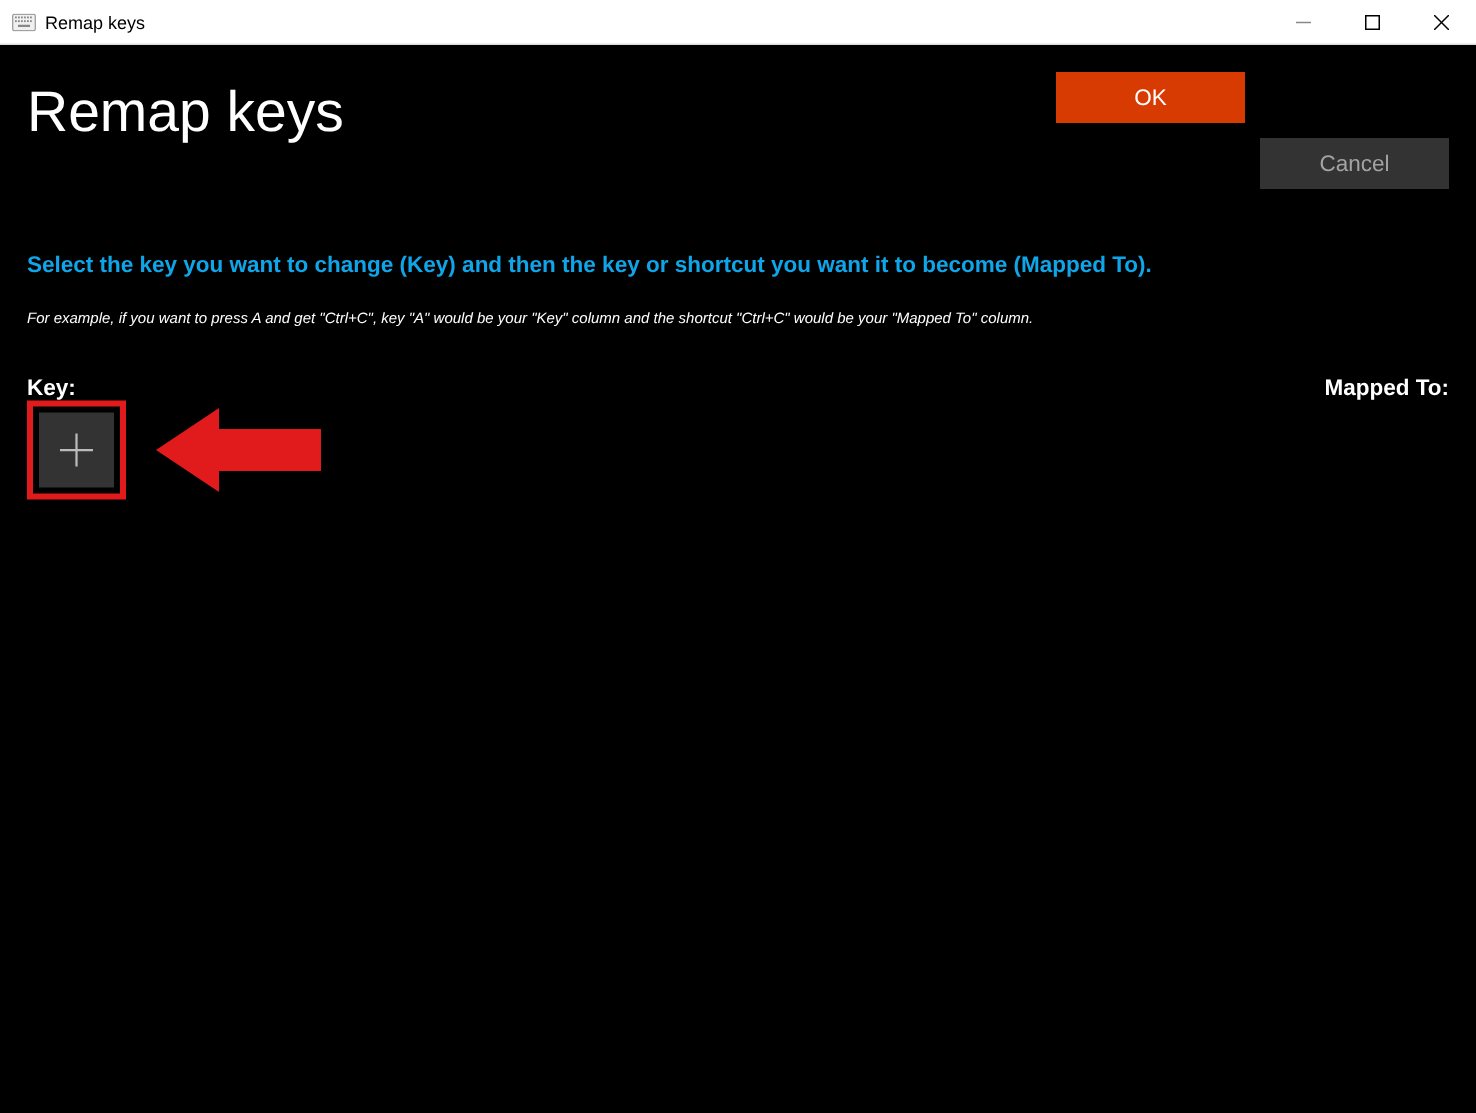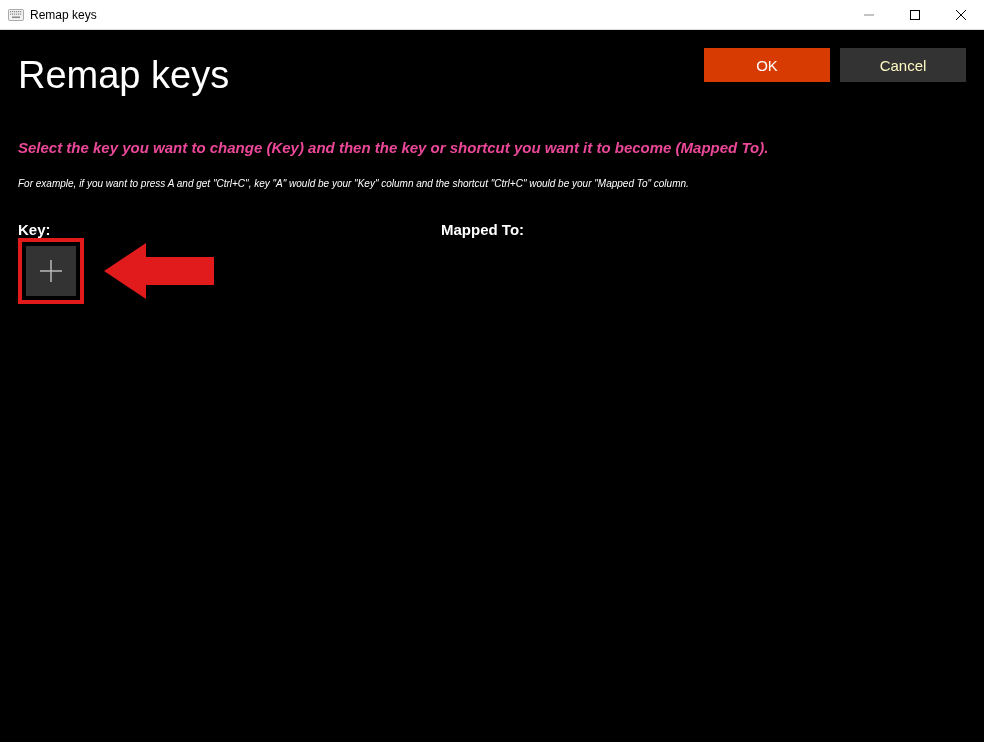--- a/index.html
+++ b/index.html
@@ -92,45 +92,46 @@
       font-size: 15px;
       cursor: pointer;
       font-family: inherit;
     }
     .btn-ok {
       background: #d83b01;
       color: #fff;
     }
     .btn-cancel {
       background: #333333;
-      color: #fef9c3;
+      color: #a3a3a3;
+      margin-top: 44px;
     }
     .instruction-bold {
       font-size: 15px;
       font-weight: 600;
-      color: #ec4899;
+      color: #0ea5e9;
       margin-bottom: 18px;
       line-height: 1.4;
-      font-style: italic;
     }
     .instruction-italic {
       font-size: 10px;
       font-style: italic;
       color: #fff;
       margin-bottom: 30px;
       line-height: 1.5;
     }
     .columns {
       display: flex;
     }
     .col-key {
       width: 423px;
     }
     .col-mapped {
       flex: 1;
+      text-align: right;
     }
     .col-header {
       font-size: 15px;
       font-weight: 600;
       color: #fff;
     }
     .add-row {
       display: flex;
       align-items: center;
       gap: 20px;

